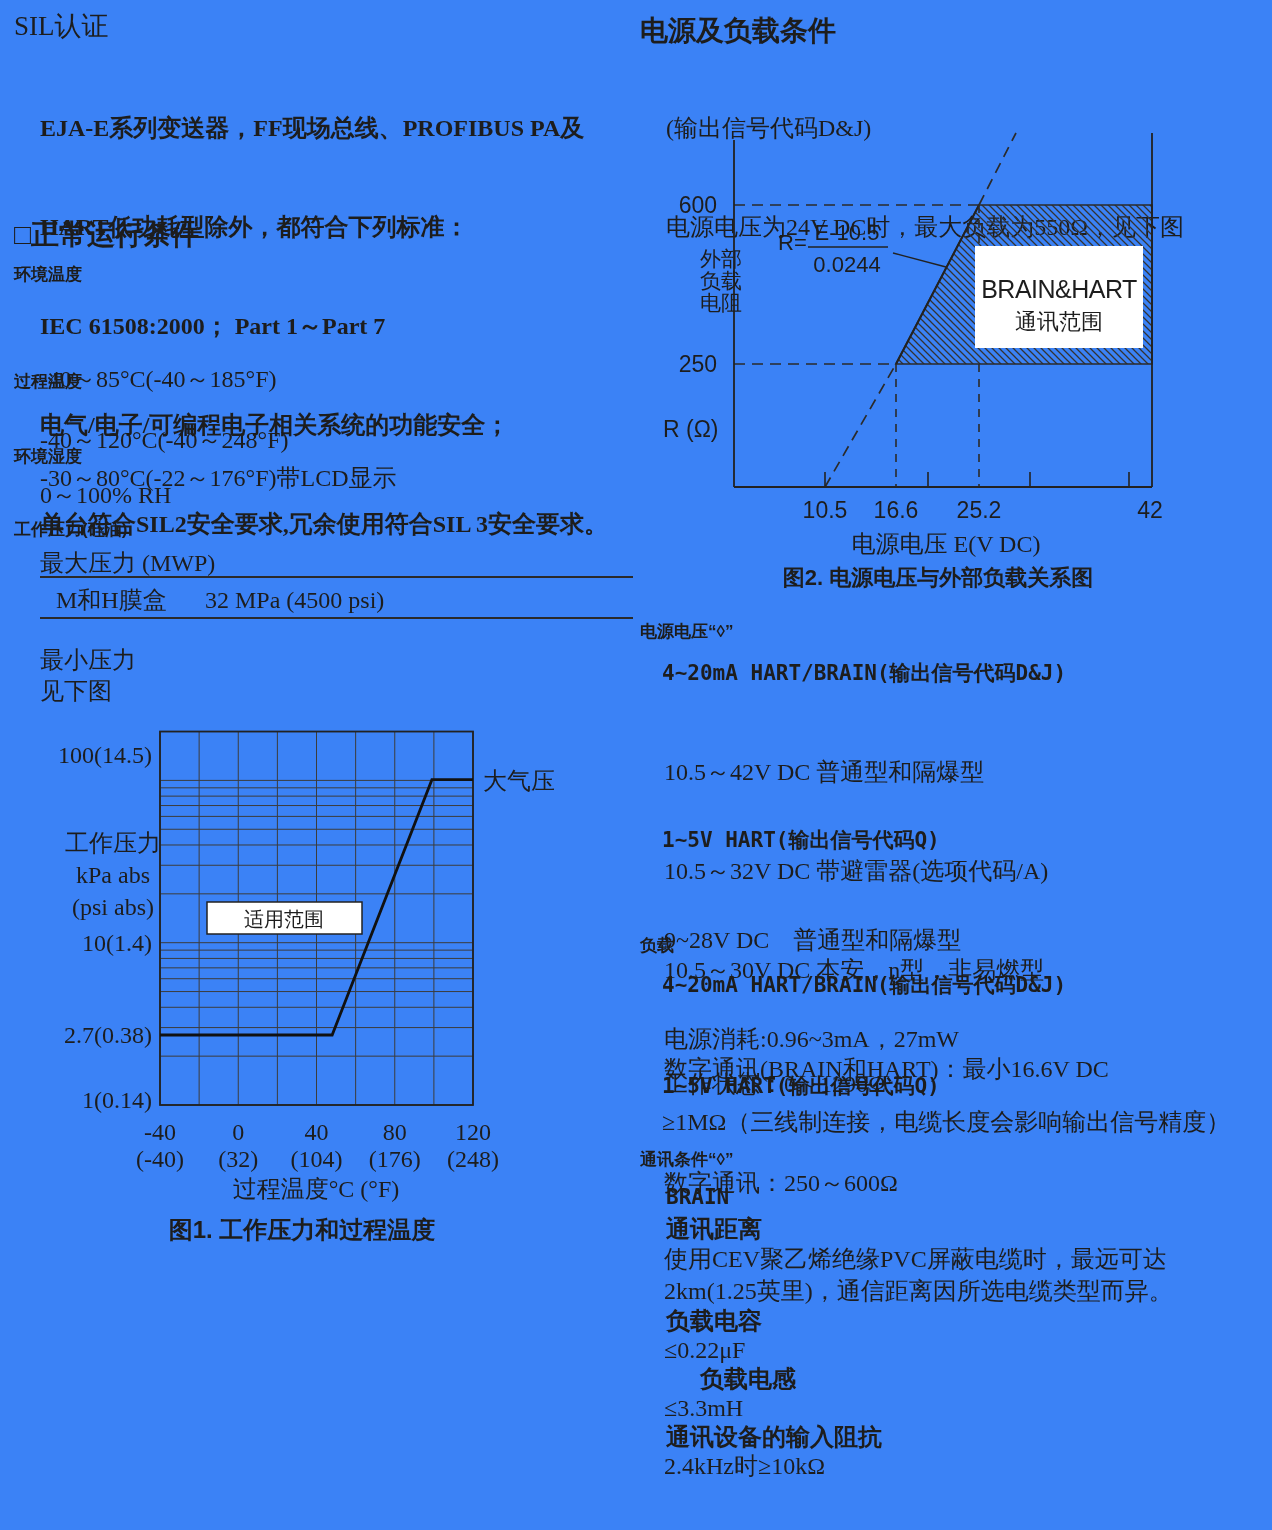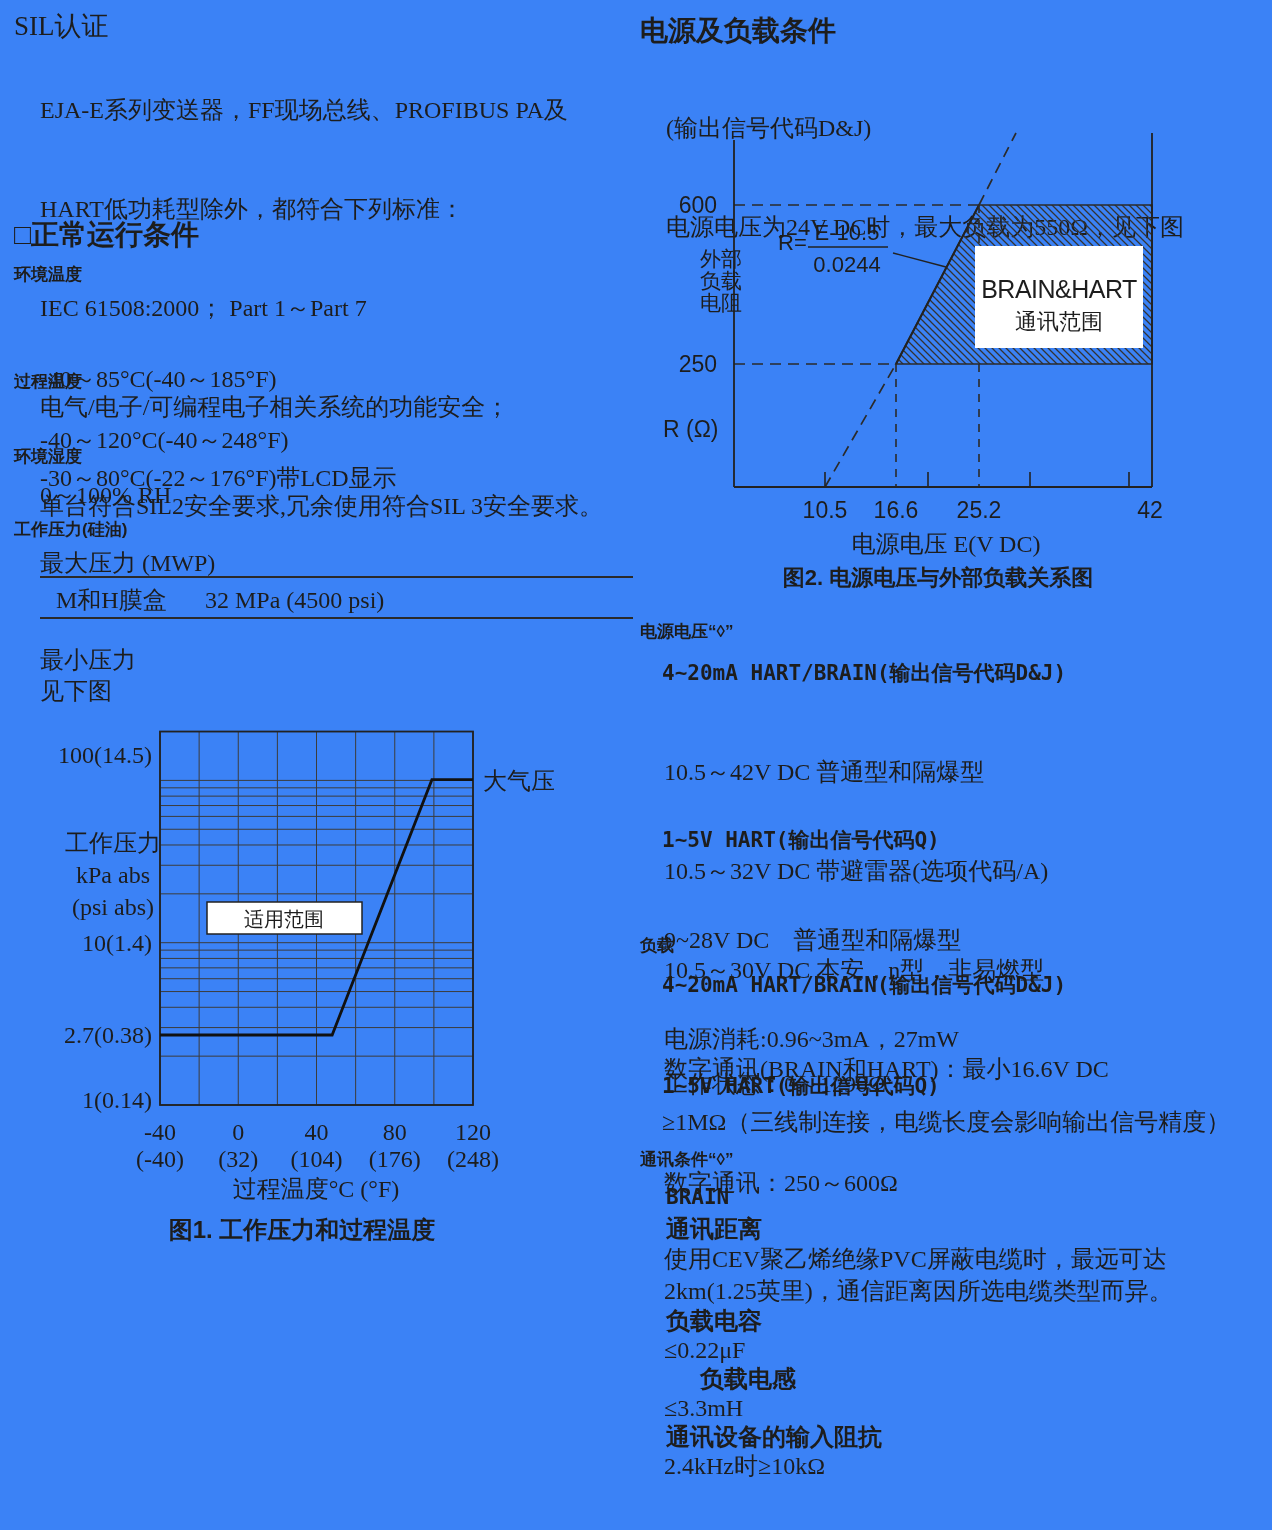--- a/index.html
+++ b/index.html
@@ -25,21 +25,21 @@
   .csansf{font:22px "Liberation Sans",sans-serif;}
   .csansb{font:700 24px "Liberation Sans",sans-serif;}
   .csansb22{font:700 22px "Liberation Sans",sans-serif;}
 </style>
 </head>
 <body>
 
 <div class="page">
 
   <div class="t serif27" style="left:14px;top:8px;">SIL认证</div>
-  <div class="t serif blk" style="left:40px;top:28px;">
+  <div class="t serif blk" style="left:40px;top:46px;font-weight:bold;">
     <div>EJA-E系列变送器，FF现场总线、PROFIBUS PA及</div>
     <div>HART低功耗型除外，都符合下列标准：</div>
     <div>IEC 61508:2000； Part 1～Part 7</div>
     <div>电气/电子/可编程电子相关系统的功能安全；</div>
     <div>单台符合SIL2安全要求,冗余使用符合SIL 3安全要求。</div>
   </div>
 
   <div class="t hbig" style="left:14px;top:216px;">□正常运行条件</div>
 
   <div class="t hsans" style="left:14px;top:263px;">环境温度</div>

